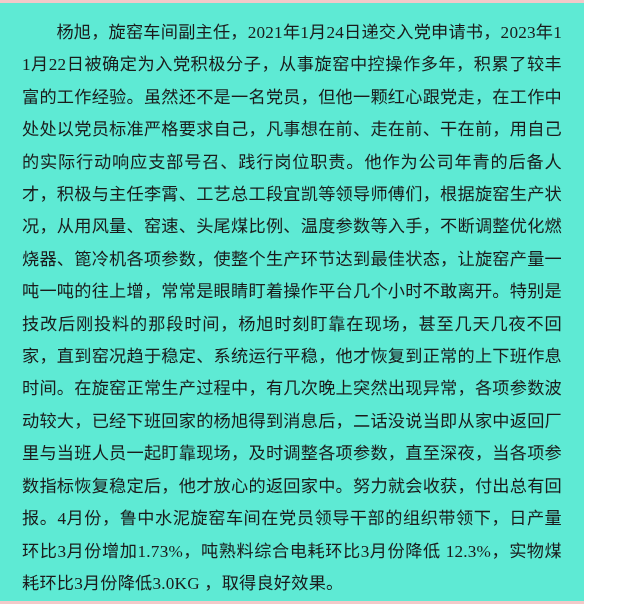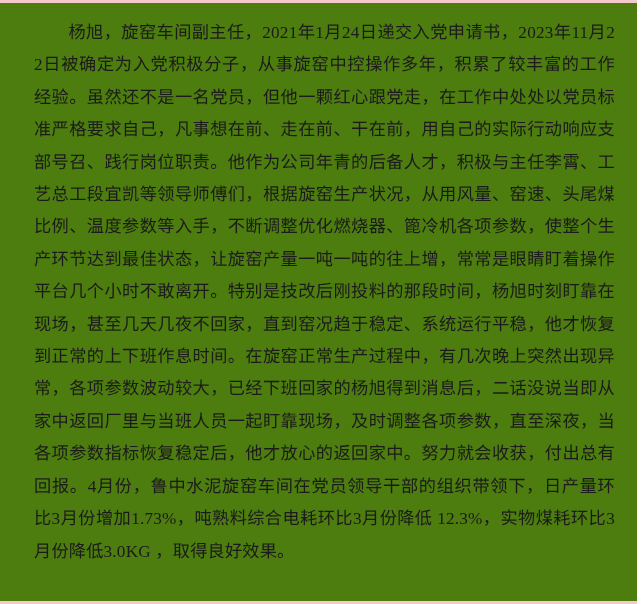--- a/index.html
+++ b/index.html
@@ -9,27 +9,27 @@
   }
   body {
     width: 641px;
     height: 604px;
     background: #ffffff;
     font-family: "Liberation Serif", "DejaVu Serif", serif;
     overflow: hidden;
   }
   .page {
     position: relative;
-    width: 637px;
+    width: 584px;
     height: 604px;
     box-sizing: border-box;
-    background: #4d7c0f;
+    background: #5eead4;
     border-top: 3px solid #f3c9c9;
     border-bottom: 3px solid #f3c9c9;
-    padding: 14px 22px 10px 34px;
+    padding: 14px 22px 10px 22px;
   }
   .body-text {
     font-size: 17.2px;
     line-height: 32.4px;
     color: #1b1b1b;
     text-align: justify;
     text-justify: inter-ideograph;
     text-indent: 2em;
     letter-spacing: 0.2px;
     word-break: break-all;

